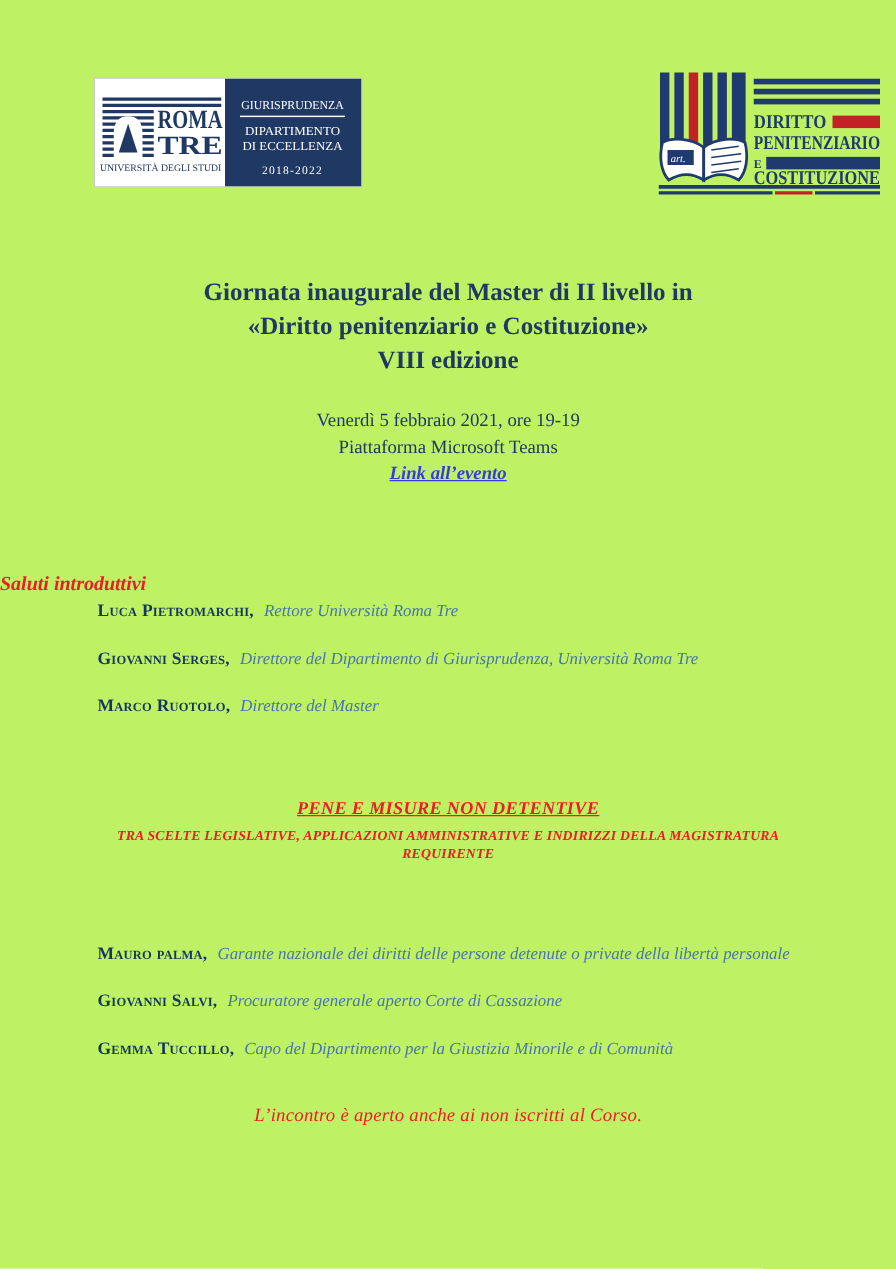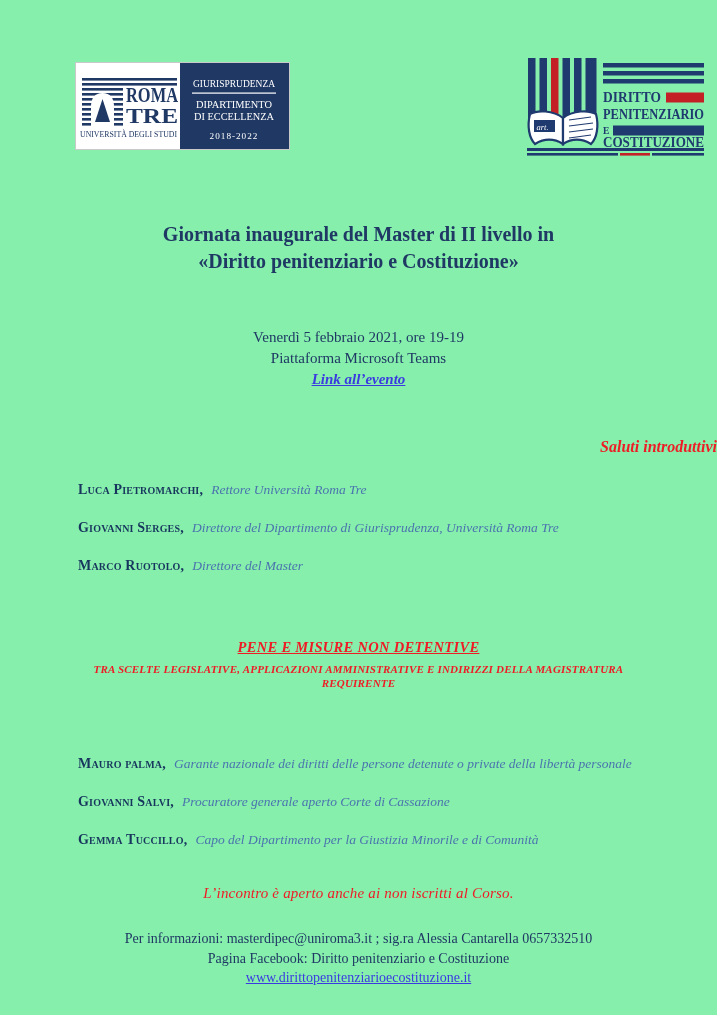--- a/index.html
+++ b/index.html
@@ -1,35 +1,35 @@
 <!DOCTYPE html>
 <html><head>
 <meta charset="utf-8">
 <style>
   html,body{margin:0;padding:0;background:#ffffff;}
   .page{
-    position:relative;width:717px;height:1015px;margin:0 auto;background:#86efac;
+    position:relative;width:717px;height:1015px;margin:0 auto;background:#bef264;
     font-family:"Liberation Serif",serif;overflow:hidden;
   }
   .abs{position:absolute;left:0;right:0;}
 
   
   .logo-left{position:absolute;left:75px;top:62px;}
   .logo-right{position:absolute;left:525px;top:56px;}
 
   
   .title{top:221px;text-align:center;color:#1f3864;font-weight:bold;font-size:20px;line-height:27px;}
 
   
   .event{top:327px;text-align:center;color:#1f3864;font-size:15px;line-height:21px;}
   a.link{color:#3a3ae0;text-decoration:underline;}
   .event a.link{font-style:italic;font-weight:bold;margin-top:16px;}
 
   
-  .saluti{top:438px;text-align:right;color:#ee1c25;font-weight:bold;font-style:italic;font-size:16px;}
+  .saluti{top:459px;text-align:left;color:#ee1c25;font-weight:bold;font-style:italic;font-size:16px;}
   .panel-head{top:639px;text-align:center;color:#ee1c25;}
   .panel-title{font-size:14.5px;font-weight:bold;font-style:italic;letter-spacing:0.3px;text-decoration:underline;}
   .panel-sub{font-size:11px;font-weight:bold;font-style:italic;max-width:600px;margin:7px auto 0;line-height:13.5px;letter-spacing:0.2px;}
 
   
   .list{position:absolute;left:78px;right:28px;}
   .list-intro{top:478px;}
   .list-panel{top:752px;}
   .row{margin-bottom:16px;line-height:21px;white-space:nowrap;}
   .name{font-variant:small-caps;font-weight:bold;color:#17365d;font-size:14px;letter-spacing:0.2px;margin-right:4px;}
@@ -103,20 +103,21 @@
       <rect x="2" y="92" width="177" height="3" fill="#1f3a6e"></rect>
       <rect x="2" y="97" width="91" height="2.6" fill="#1f3a6e"></rect>
       <rect x="95" y="97" width="30" height="2.6" fill="#c42127"></rect>
       <rect x="127" y="97" width="52" height="2.6" fill="#1f3a6e"></rect>
     </g>
   </svg>
 
   <div class="abs title">
     <div>Giornata inaugurale del Master di II livello in</div>
     <div>«Diritto penitenziario e Costituzione»</div>
+    <div>VIII edizione</div>
   </div>
 
   <div class="abs event">
     <div>Venerdì 5 febbraio 2021, ore 19-19</div>
     <div>Piattaforma Microsoft Teams</div>
     <div><a class="link" href="#">Link all’evento</a></div>
   </div>
 
   <div class="abs saluti">Saluti introduttivi</div>
 
@@ -150,19 +151,14 @@
       <span class="role">Procuratore generale aperto Corte di Cassazione</span>
     </div>
     <div class="row">
       <span class="name">Gemma Tuccillo,</span>
       <span class="role">Capo del Dipartimento per la Giustizia Minorile e di Comunità</span>
     </div>
   </div>
 
   <div class="abs note">L’incontro è aperto anche ai non iscritti al Corso.</div>
 
-  <div class="abs footer">
-    <div>Per informazioni: masterdipec@uniroma3.it ; sig.ra Alessia Cantarella 0657332510</div>
-    <div>Pagina Facebook: Diritto penitenziario e Costituzione</div>
-    <div><a class="link" href="#">www.dirittopenitenziarioecostituzione.it</a></div>
-  </div>
 
 </div>
 
 </body></html>

